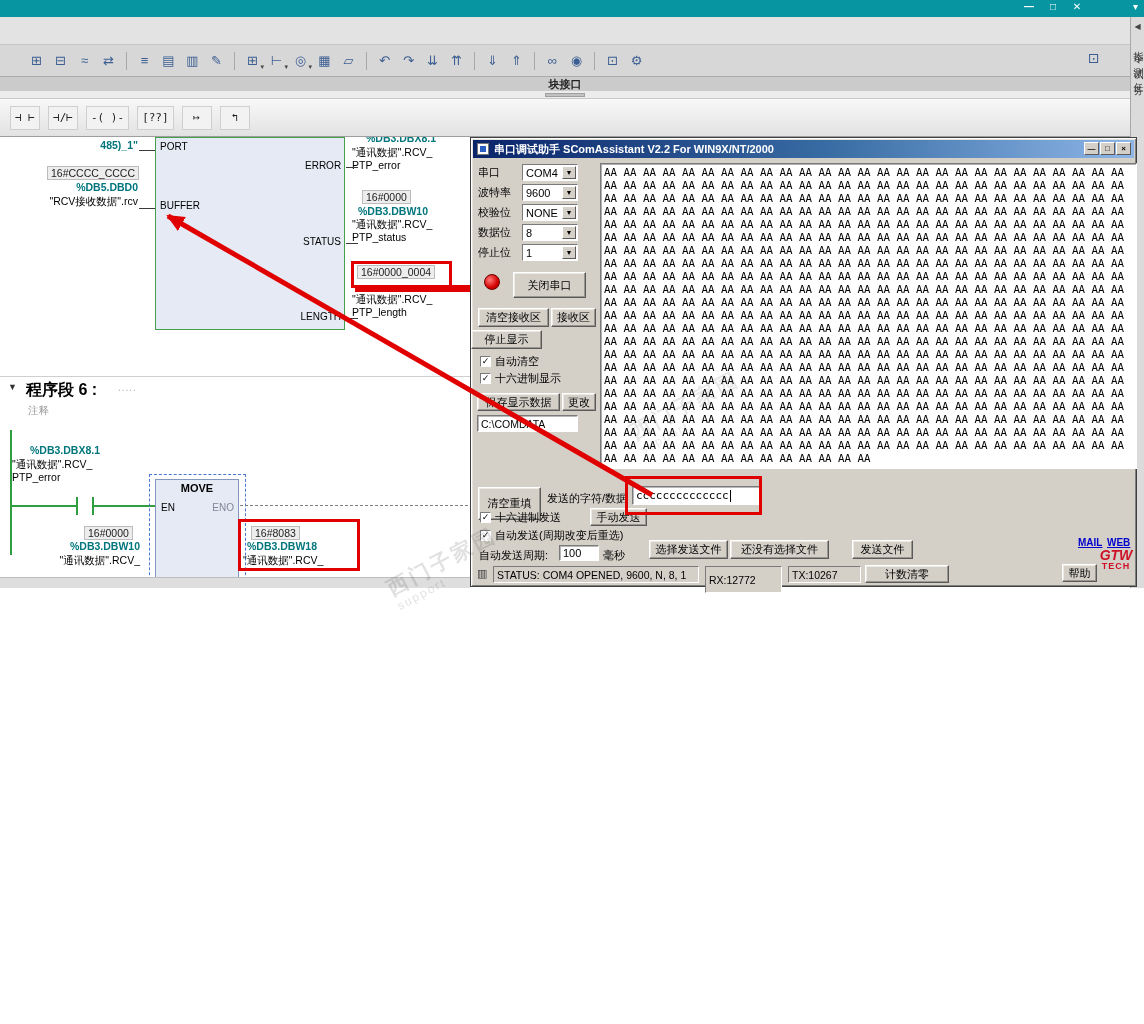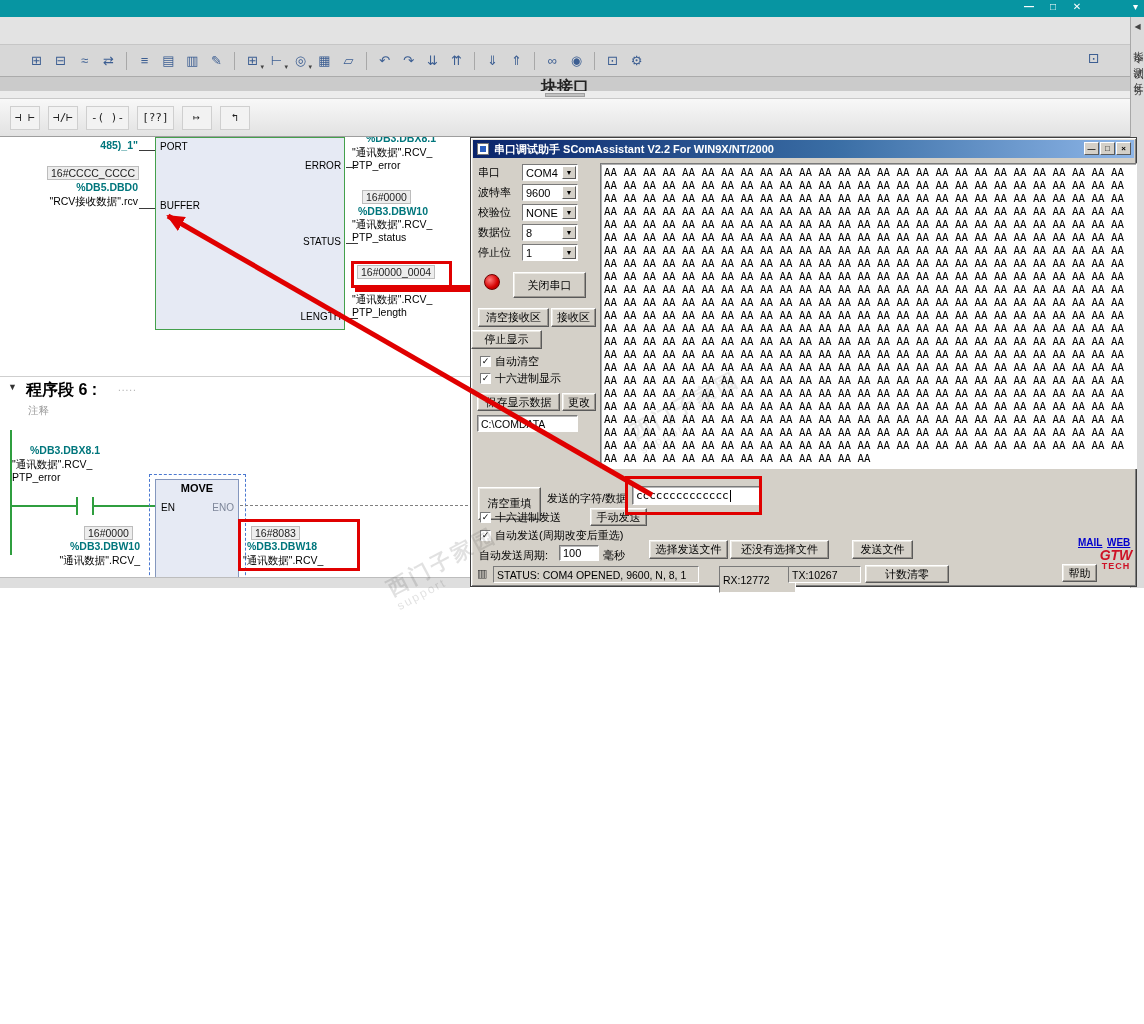--- a/index.html
+++ b/index.html
@@ -16,21 +16,21 @@
   .menustrip{position:absolute;left:0;top:17px;width:1130px;height:28px;background:#E3E3E3;border-bottom:1px solid #C6C6C6}
   .toolbar{position:absolute;left:0;top:45px;width:1130px;height:32px;background:#D7D7D7;border-bottom:1px solid #ABABAB;
     display:flex;align-items:center;padding-left:26px}
   .tb-icons{display:flex;align-items:center;gap:3px}
   .tb-icon{width:21px;height:21px;display:inline-flex;align-items:center;justify-content:center;
     font-size:13px;color:#3C5E92;position:relative;border:1px solid transparent}
   .tb-dd{position:absolute;right:-2px;bottom:-1px;font-size:7px;color:#444}
   .tb-sep{width:1px;height:18px;background:#A8A8A8;margin:0 4px;display:inline-block}
   .tb-right{position:absolute;left:1088px;top:50px;font-size:14px;color:#3C5E92}
   .blockbar{position:absolute;left:0;top:77px;width:1130px;height:14px;background:#CBCBCB;
-    display:flex;justify-content:center;font-weight:bold;font-size:16px;color:#222}
+    display:flex;justify-content:center;font-weight:bold;font-size:11px;color:#222}
   .blockstrip{position:absolute;left:0;top:91px;width:1130px;height:8px;background:#ECECEC;border-bottom:1px solid #C9C9C9}
   .blockhandle{position:absolute;left:545px;top:93px;width:40px;height:4px;background:#C2C2C2;border:1px solid #9F9F9F}
   .ladbar{position:absolute;left:0;top:99px;width:1130px;height:38px;border-bottom:1px solid #9E9E9E;
     background:linear-gradient(#F8F8F8,#E2E2E2);display:flex;align-items:center;gap:8px;padding-left:10px}
   .lad-item{min-width:30px;height:24px;display:inline-flex;align-items:center;justify-content:center;
     font-family:"DejaVu Sans Mono",monospace;font-size:11px;color:#222;padding:0 4px;border:1px solid #CFCFCF;background:#F2F2F2}
 
   
   .side-strip{position:absolute;left:1130px;top:17px;width:14px;height:571px;background:#DBDBDB;border-left:1px solid #A8A8A8;z-index:4}
   .side-collapse{display:block;text-align:center;font-size:8px;color:#444;margin-top:5px}
@@ -391,21 +391,21 @@
       <span class="l2">TECH</span>
     </span>
     <div class="btn95" style="left:591px;top:426px;width:35px;height:18px">
       <span>帮助</span>
     </div>
 
     <span style="position:absolute;left:6px;top:429px;font-size:11px;color:#333">▥</span>
     <div class="panel-sunken" style="left:22px;top:428px;width:206px;height:17px">
       <span>STATUS: COM4 OPENED, 9600, N, 8, 1</span>
     </div>
-    <div class="panel-sunken" style="left:248px;top:428px;width:77px;height:27px">
+    <div class="panel-sunken" style="left:234px;top:428px;width:77px;height:27px">
       <span>RX:12772</span>
     </div>
     <div class="panel-sunken" style="left:317px;top:428px;width:73px;height:17px">
       <span>TX:10267</span>
     </div>
     <div class="btn95" style="left:394px;top:427px;width:84px;height:18px">
       <span>计数清零</span>
     </div>
   </div>
 

